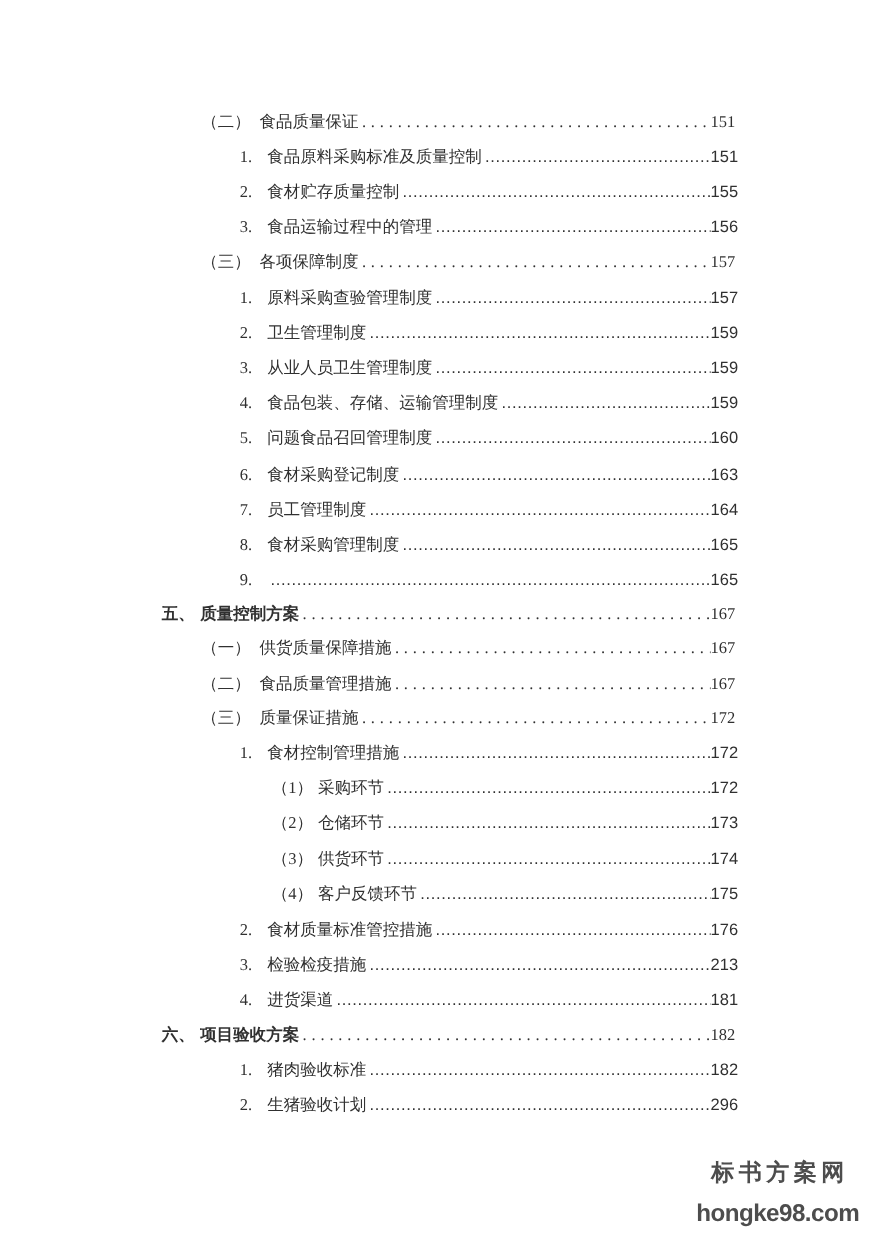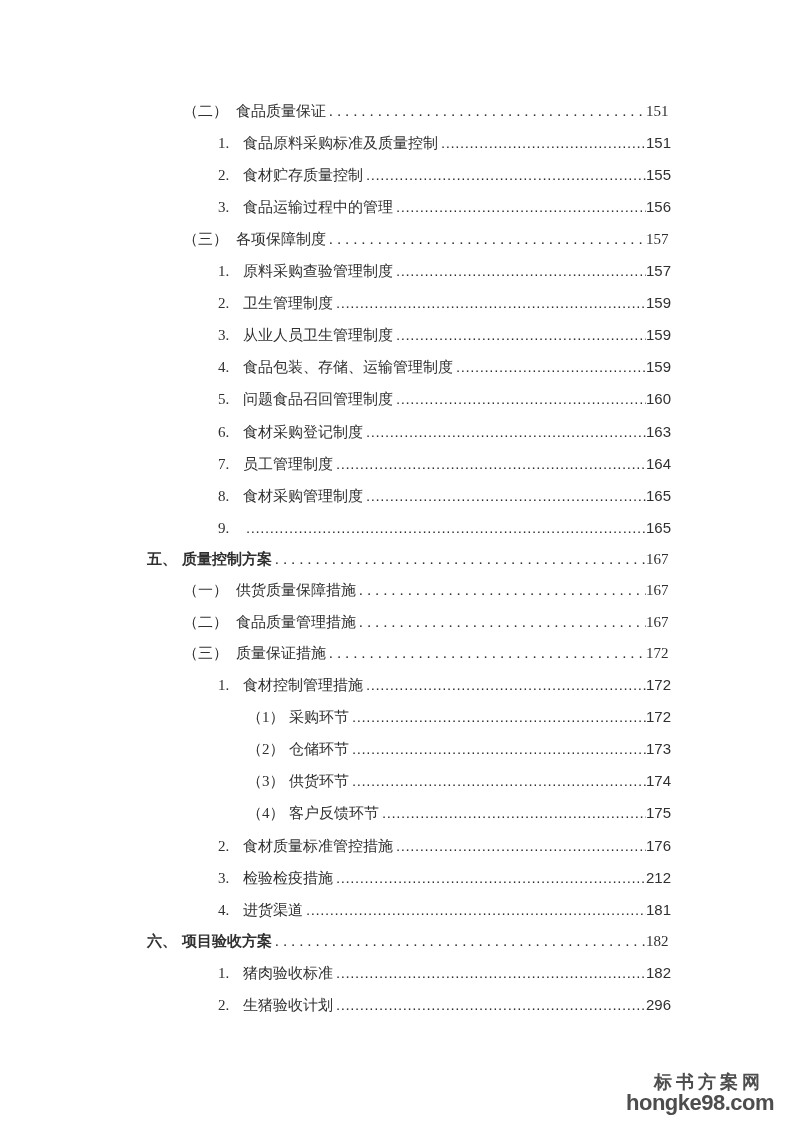--- a/index.html
+++ b/index.html
@@ -73,32 +73,32 @@
   .watermark {
     position: absolute;
     right: 5px;
     bottom: 8px;
     width: 162px;
     line-height: 1.0;
   }
   .wm-cn {
     font-family: "Liberation Sans", "DejaVu Sans", sans-serif;
     font-weight: bold;
-    font-size: 18px;
+    font-size: 21px;
     letter-spacing: 4px;
     text-align: center;
     padding-left: 4px; 
   }
   .wm-url {
     font-family: "Liberation Sans", "DejaVu Sans", sans-serif;
     font-weight: bold;
     font-size: 22px;
     letter-spacing: -0.5px;
-    text-align: left;
-    margin-top: 1px;
+    text-align: center;
+    margin-top: 15px;
   }
 </style>
 </head>
 <body style="background: rgb(255, 255, 255); color: rgb(48, 48, 48);">
 
 <div class="toc">
     <div class="row lvl2 sparse">
       <span class="num">（二）</span>
       <span class="title">食品质量保证</span>
       <span class="leader"></span>
@@ -238,21 +238,21 @@
     <div class="row lvl3 dense">
       <span class="num">2.</span>
       <span class="title">食材质量标准管控措施</span>
       <span class="leader"></span>
       <span class="page">176</span>
     </div>
     <div class="row lvl3 dense">
       <span class="num">3.</span>
       <span class="title">检验检疫措施</span>
       <span class="leader"></span>
-      <span class="page">212</span>
+      <span class="page">213</span>
     </div>
     <div class="row lvl3 dense">
       <span class="num">4.</span>
       <span class="title">进货渠道</span>
       <span class="leader"></span>
       <span class="page">181</span>
     </div>
     <div class="row lvl1 sparse bold">
       <span class="num">六、</span>
       <span class="title">项目验收方案</span>

